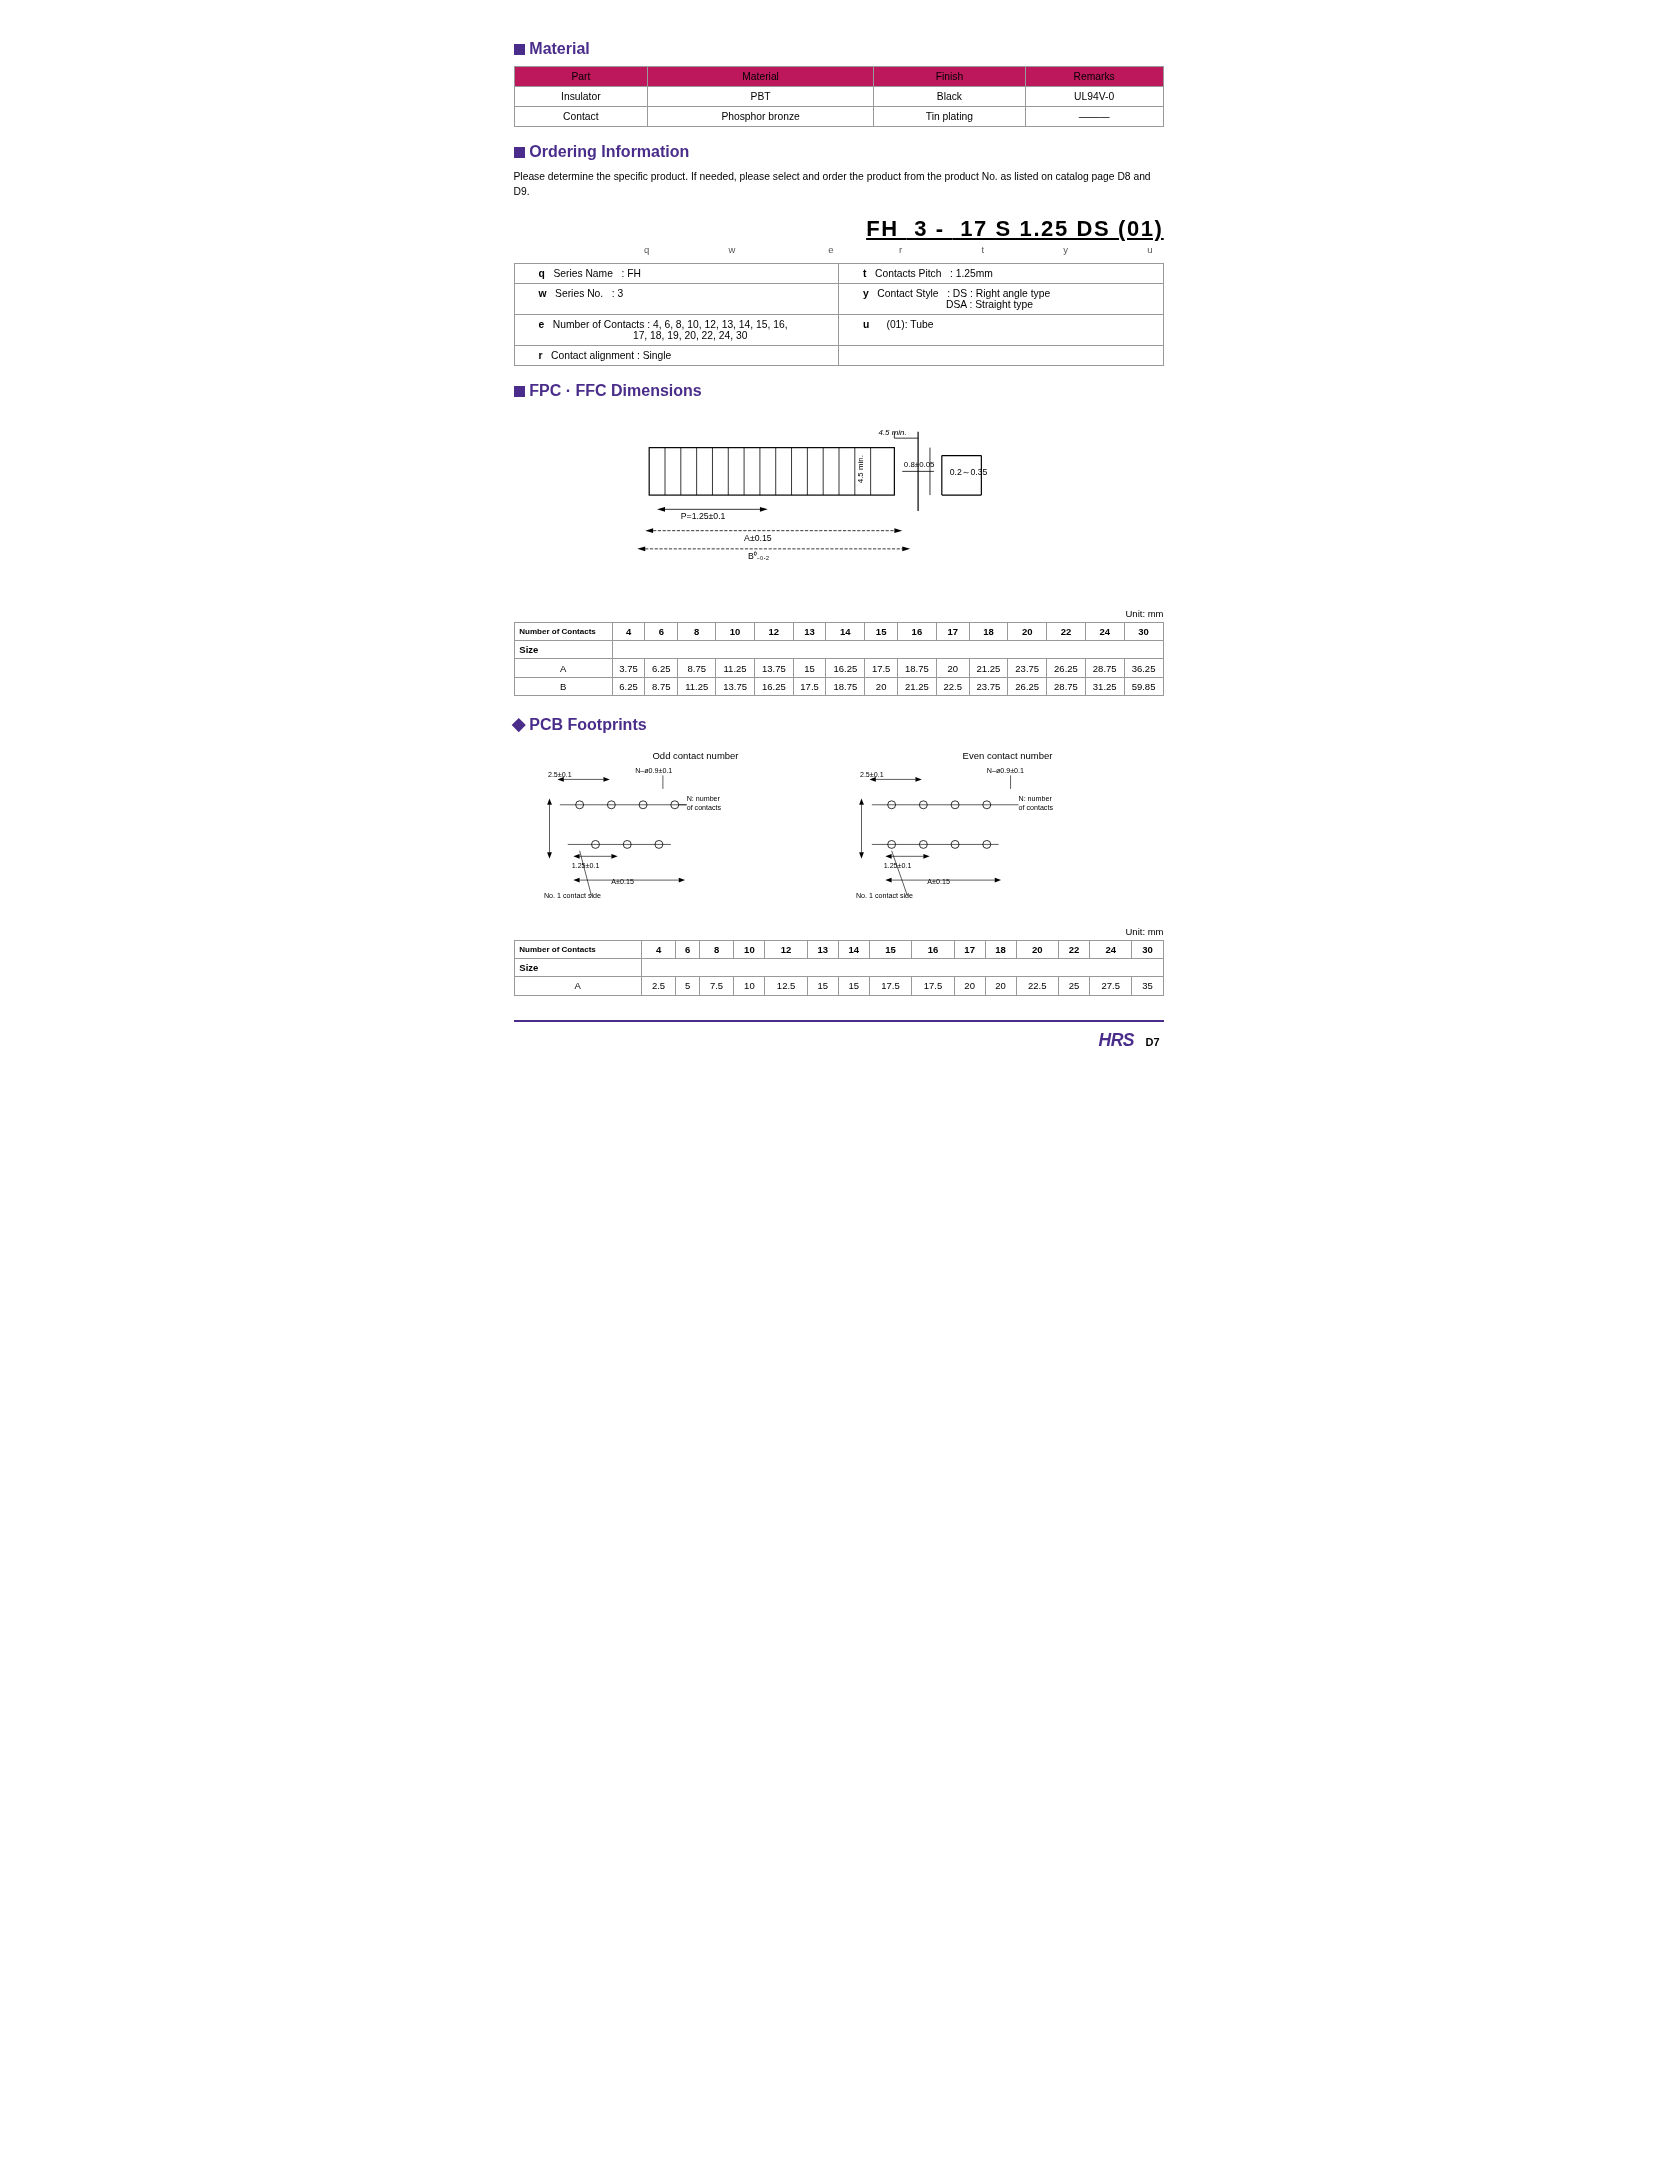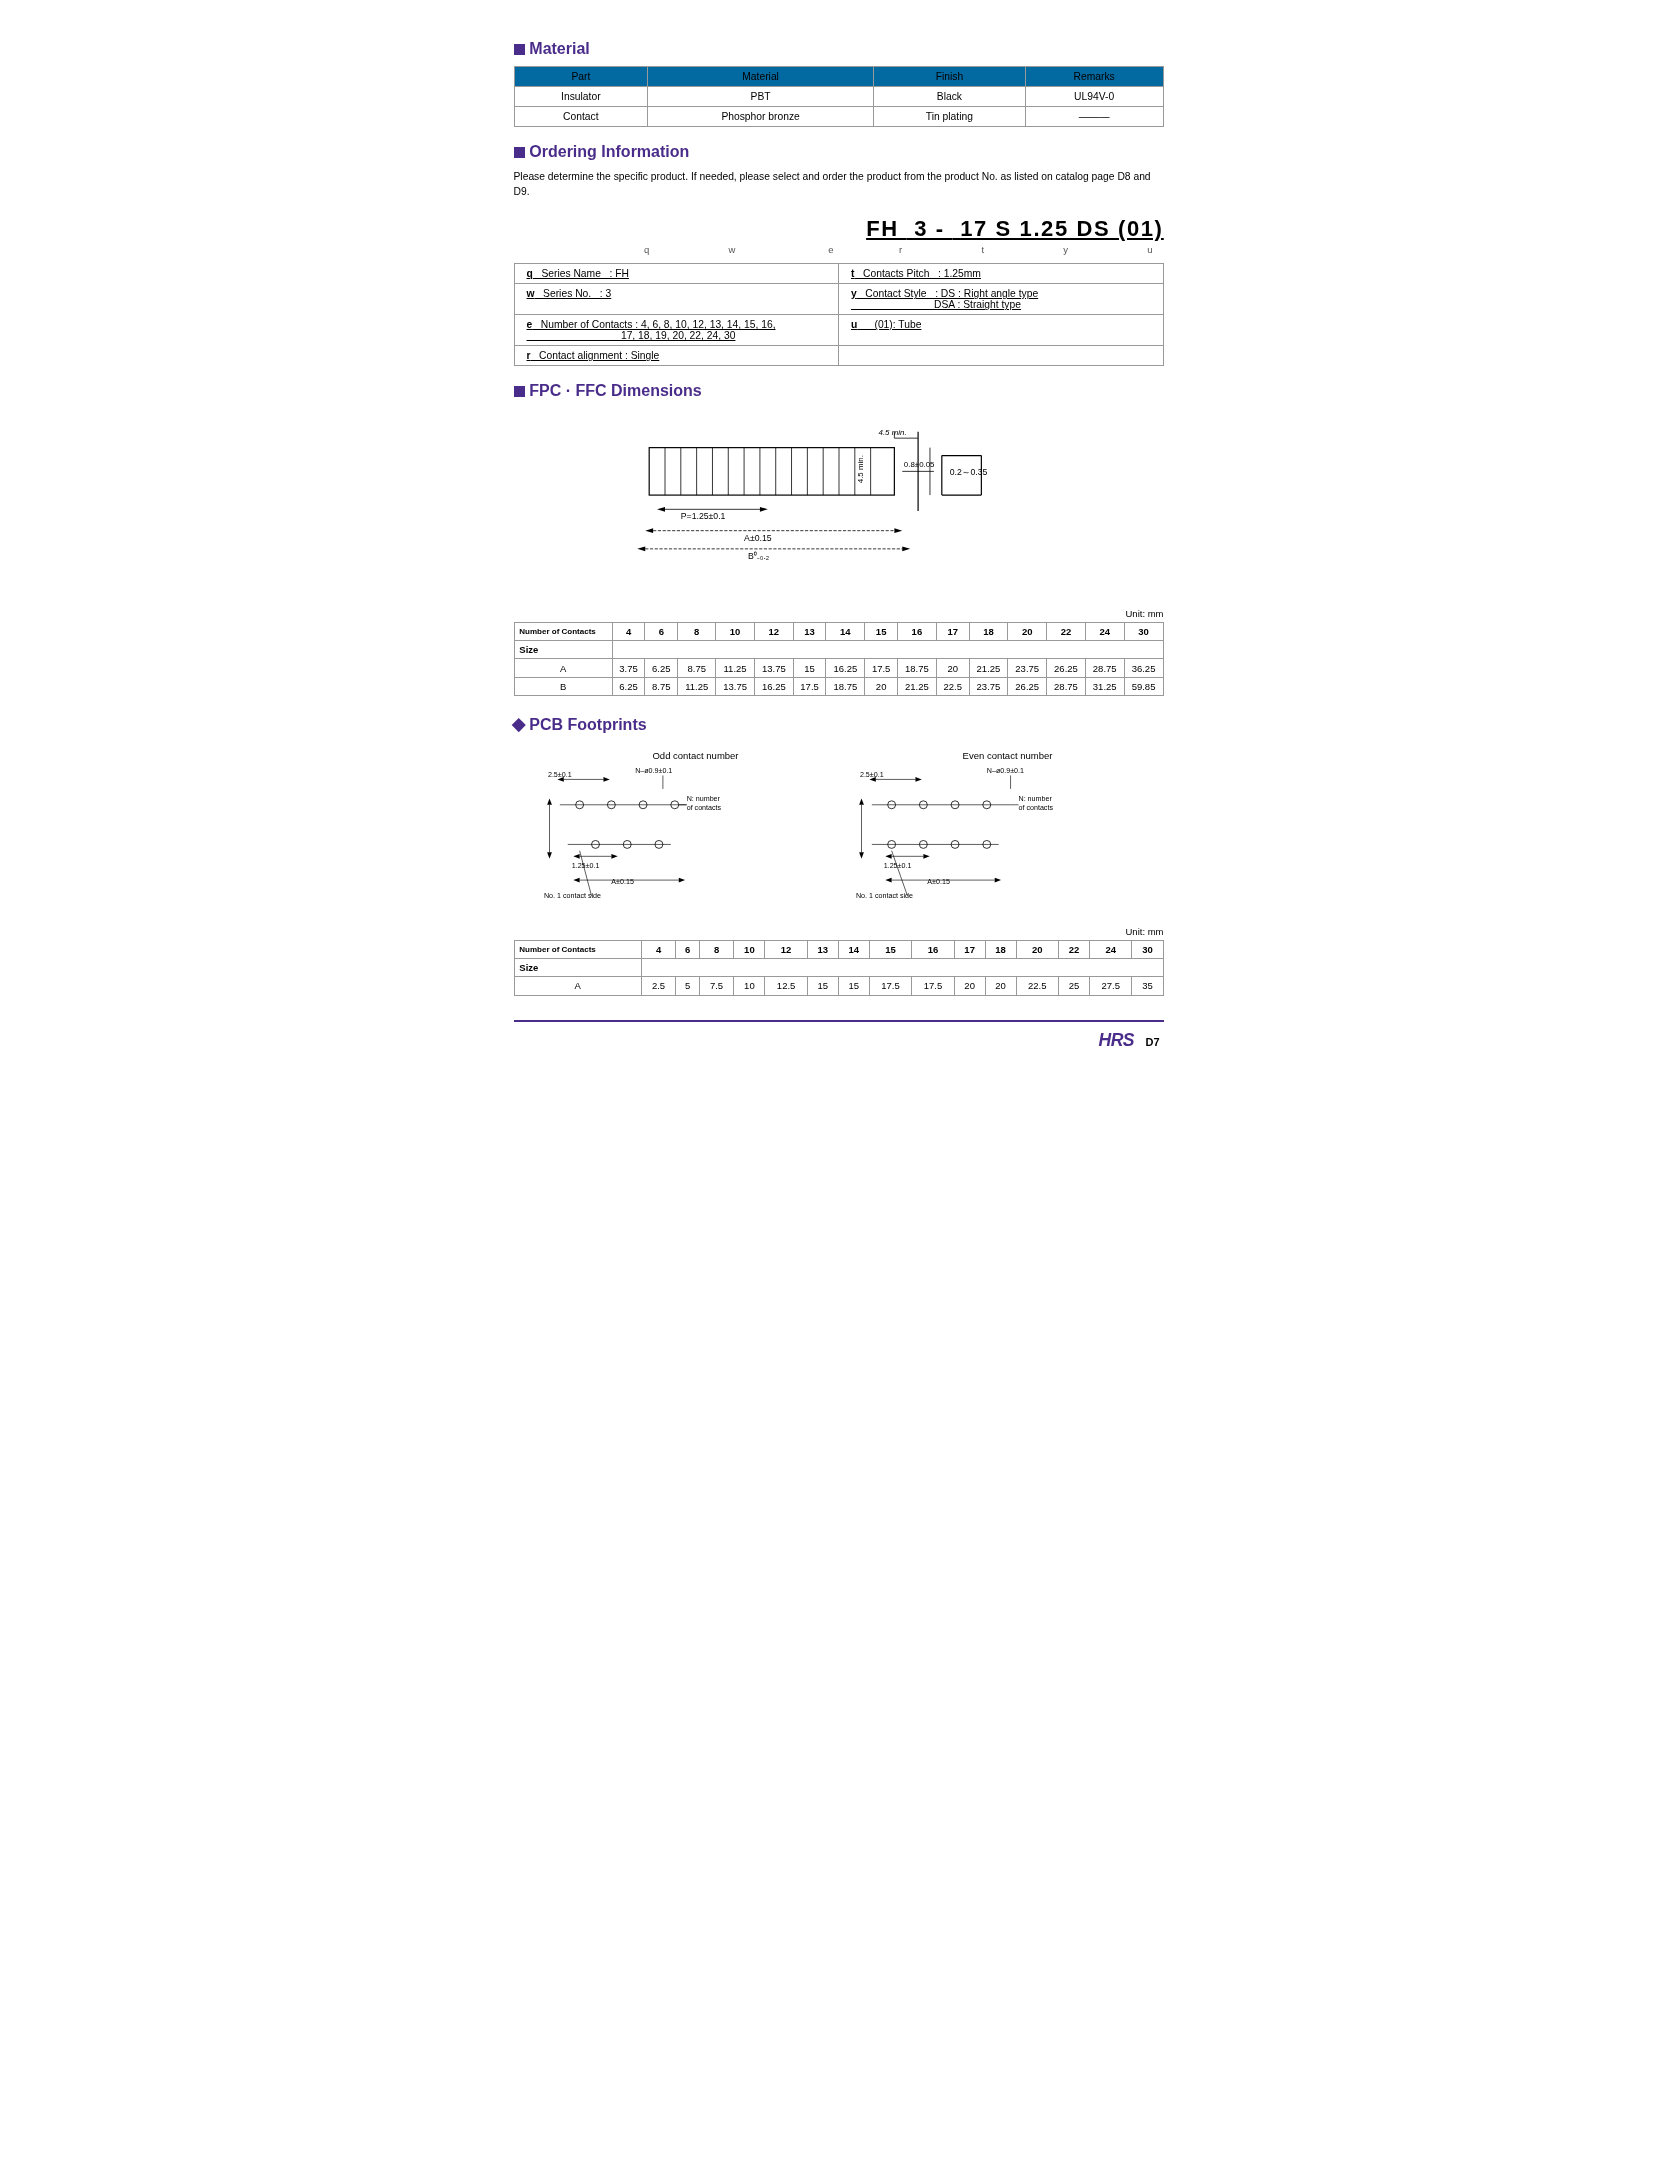--- a/index.html
+++ b/index.html
@@ -45,21 +45,21 @@
       border-collapse: collapse;
       margin-bottom: 16px;
     }
     .material-table th, .material-table td {
       border: 0.8px solid #999;
       padding: 4px 8px;
       text-align: center;
       font-size: 10.3px;
     }
     .material-table th {
-      background: #0369a1;
+      background: #be185d;
       font-weight: normal;
     }
 
     
     .ordering-desc {
       font-size: 10.3px;
       margin-bottom: 16px;
       line-height: 1.5;
     }
 
@@ -83,23 +83,22 @@
 
     
     .ordering-table {
       width: 100%;
       border-collapse: collapse;
       margin-bottom: 16px;
       font-size: 10.3px;
     }
     .ordering-table td {
       border: 0.8px solid #999;
-      padding: 4px 12px;
+      padding: 4px 24px;
       vertical-align: top;
-      text-decoration: underline;
     }
 
     
     .fpc-diagram {
       text-align: center;
       margin: 16px 0;
     }
     .fpc-diagram svg {
       max-width: 476px;
     }

